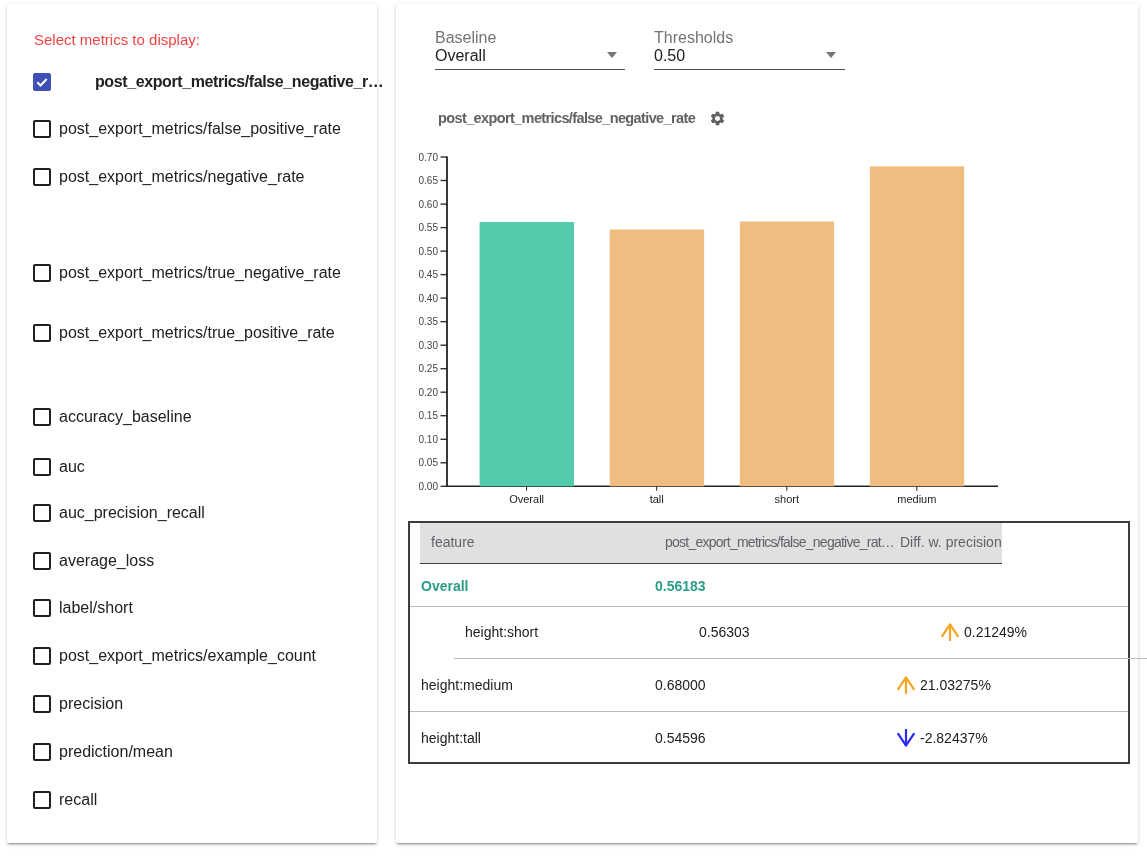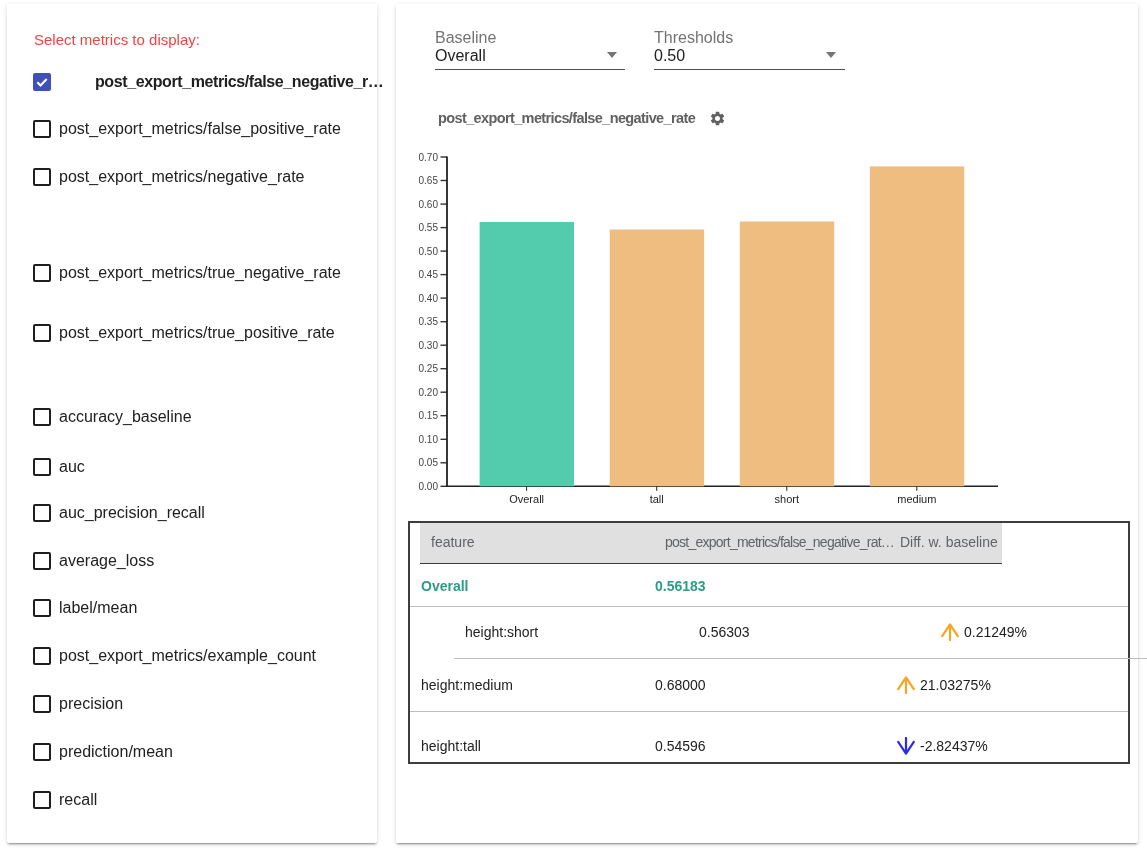--- a/index.html
+++ b/index.html
@@ -66,21 +66,21 @@
   <div class="item" style="top:484.6px">
       <div class="cb"></div>
       <span>auc_precision_recall</span>
     </div>
   <div class="item" style="top:532.5px">
       <div class="cb"></div>
       <span>average_loss</span>
     </div>
   <div class="item" style="top:580.4px">
       <div class="cb"></div>
-      <span>label/mean</span>
+      <span>label/short</span>
     </div>
   <div class="item" style="top:628.3px">
       <div class="cb"></div>
       <span>post_export_metrics/example_count</span>
     </div>
   <div class="item" style="top:724.1px">
       <div class="cb"></div>
       <span>prediction/mean</span>
     </div>
   <div class="item" style="top:676.2px">
@@ -154,21 +154,21 @@
     <text x="386.8" y="358.0" text-anchor="middle" font-size="11" fill="#222">short</text>
     <rect x="469.8" y="21.4" width="94.4" height="319.9" fill="#f0bd80"></rect>
     <line x1="516.8" y1="341.3" x2="516.8" y2="345.8" stroke="#222" stroke-width="1"></line>
     <text x="516.8" y="358.0" text-anchor="middle" font-size="11" fill="#222">medium</text>
   </svg>
 
   <div id="tbl" class="abs">
     <div style="position:absolute;left:0;top:0;width:582px;height:40.5px;background:#e0e0e0;border-bottom:1.5px solid #3d3d3d;margin-left:10px;">
       <div class="hcell" style="left:11px;top:11px;">feature</div>
       <div class="hcell" style="left:245px;top:11px;letter-spacing:-0.75px;">post_export_metrics/false_negative_rat…</div>
-      <div class="hcell" style="left:480px;top:11px;">Diff. w. baseline</div>
+      <div class="hcell" style="left:480px;top:11px;">Diff. w. precision</div>
     </div>
     <div class="trow" style="top:42px;height:42px;border-bottom:1px solid #bdbdbd;">
       <div class="tcell teal" style="left:11px;top:13px;">Overall</div>
       <div class="tcell teal" style="left:245px;top:13px;">0.56183</div>
     </div>
     <div class="trow" style="top:83px;height:53px;border-bottom:1px solid #bdbdbd;margin-left:44px;">
       <div class="tcell" style="left:11px;top:18px;">height:short</div>
       <div class="tcell" style="left:245px;top:18px;text-align:center;">0.56303</div>
       <svg style="position:absolute;left:487px;top:17px;" width="18" height="18" viewBox="0 0 18 18">
           <path d="M9 17 L9 1.6 M1.2 13.2 L9 1.4 L16.8 13.2" stroke="#f5a623" stroke-width="2.2" fill="none" stroke-linecap="round" stroke-linejoin="round"></path>
@@ -176,21 +176,21 @@
       <div class="tcell" style="left:510px;top:18px;text-align:right;">0.21249%</div>
     </div>
     <div class="trow" style="top:136px;height:53px;border-bottom:1px solid #bdbdbd;">
       <div class="tcell" style="left:11px;top:18px;">height:medium</div>
       <div class="tcell" style="left:245px;top:18px;">0.68000</div>
       <svg style="position:absolute;left:487px;top:17px;" width="18" height="18" viewBox="0 0 18 18">
           <path d="M9 17 L9 1.6 M1.2 13.2 L9 1.4 L16.8 13.2" stroke="#f5a623" stroke-width="2.2" fill="none" stroke-linecap="round" stroke-linejoin="round"></path>
         </svg>
       <div class="tcell" style="left:510px;top:18px;">21.03275%</div>
     </div>
-    <div class="trow" style="top:197px;height:50px;">
+    <div class="trow" style="top:189px;height:50px;">
       <div class="tcell" style="left:11px;top:18px;">height:tall</div>
       <div class="tcell" style="left:245px;top:18px;">0.54596</div>
       <svg style="position:absolute;left:487px;top:17px;" width="18" height="18" viewBox="0 0 18 18">
           <path d="M9 1 L9 16.4 M1.2 4.8 L9 16.6 L16.8 4.8" stroke="#2b2bf0" stroke-width="2.2" fill="none" stroke-linecap="round" stroke-linejoin="round"></path>
         </svg>
       <div class="tcell" style="left:510px;top:18px;">-2.82437%</div>
     </div>
 </div>
 </div>
 

